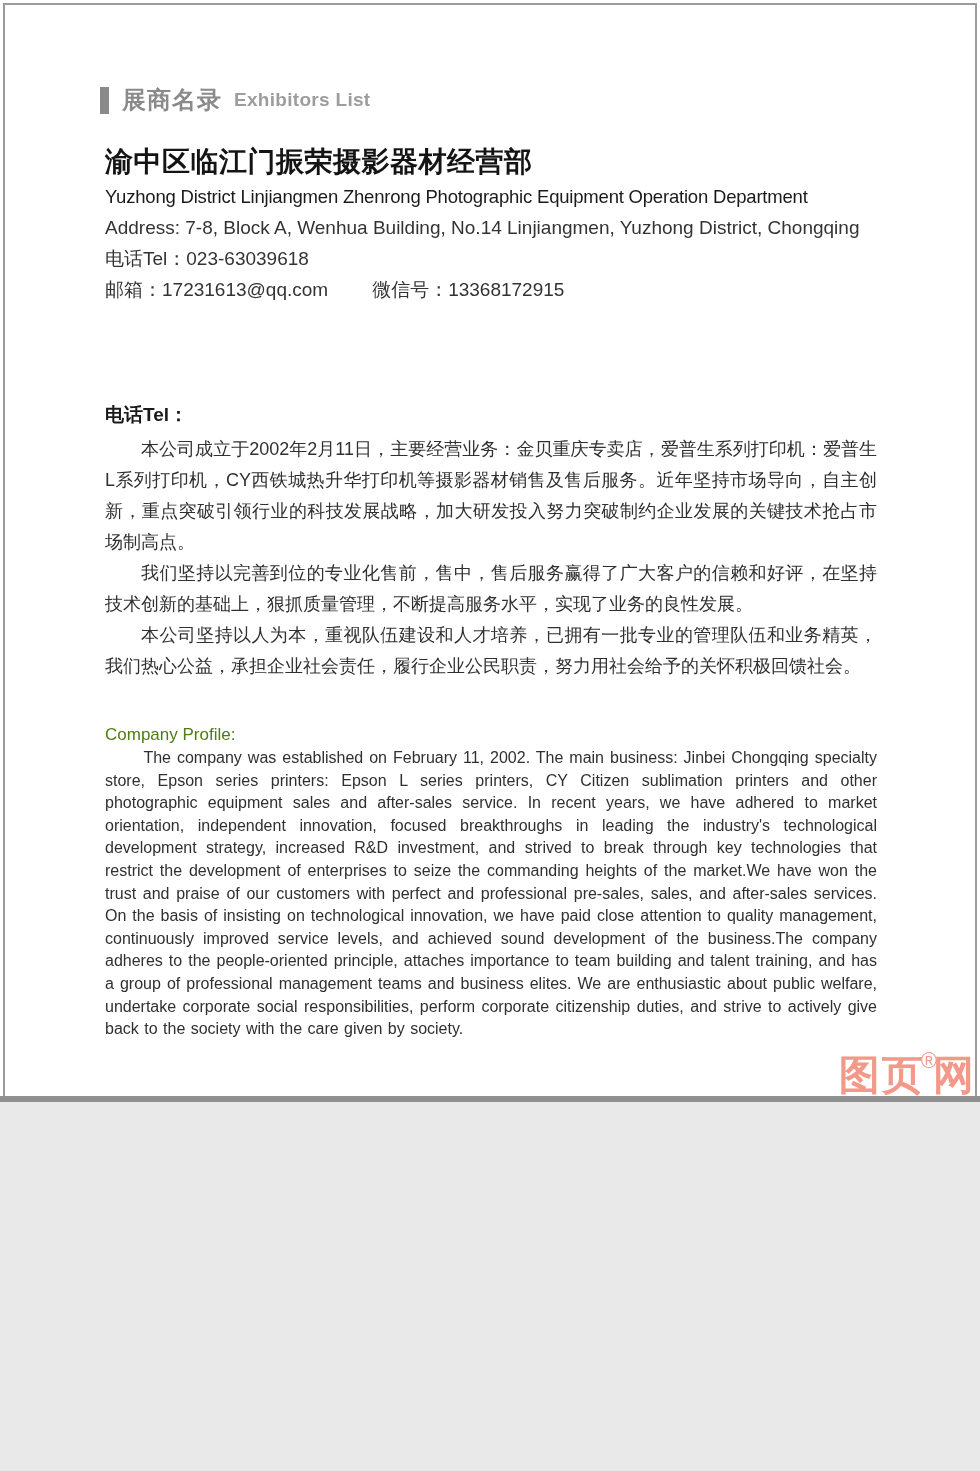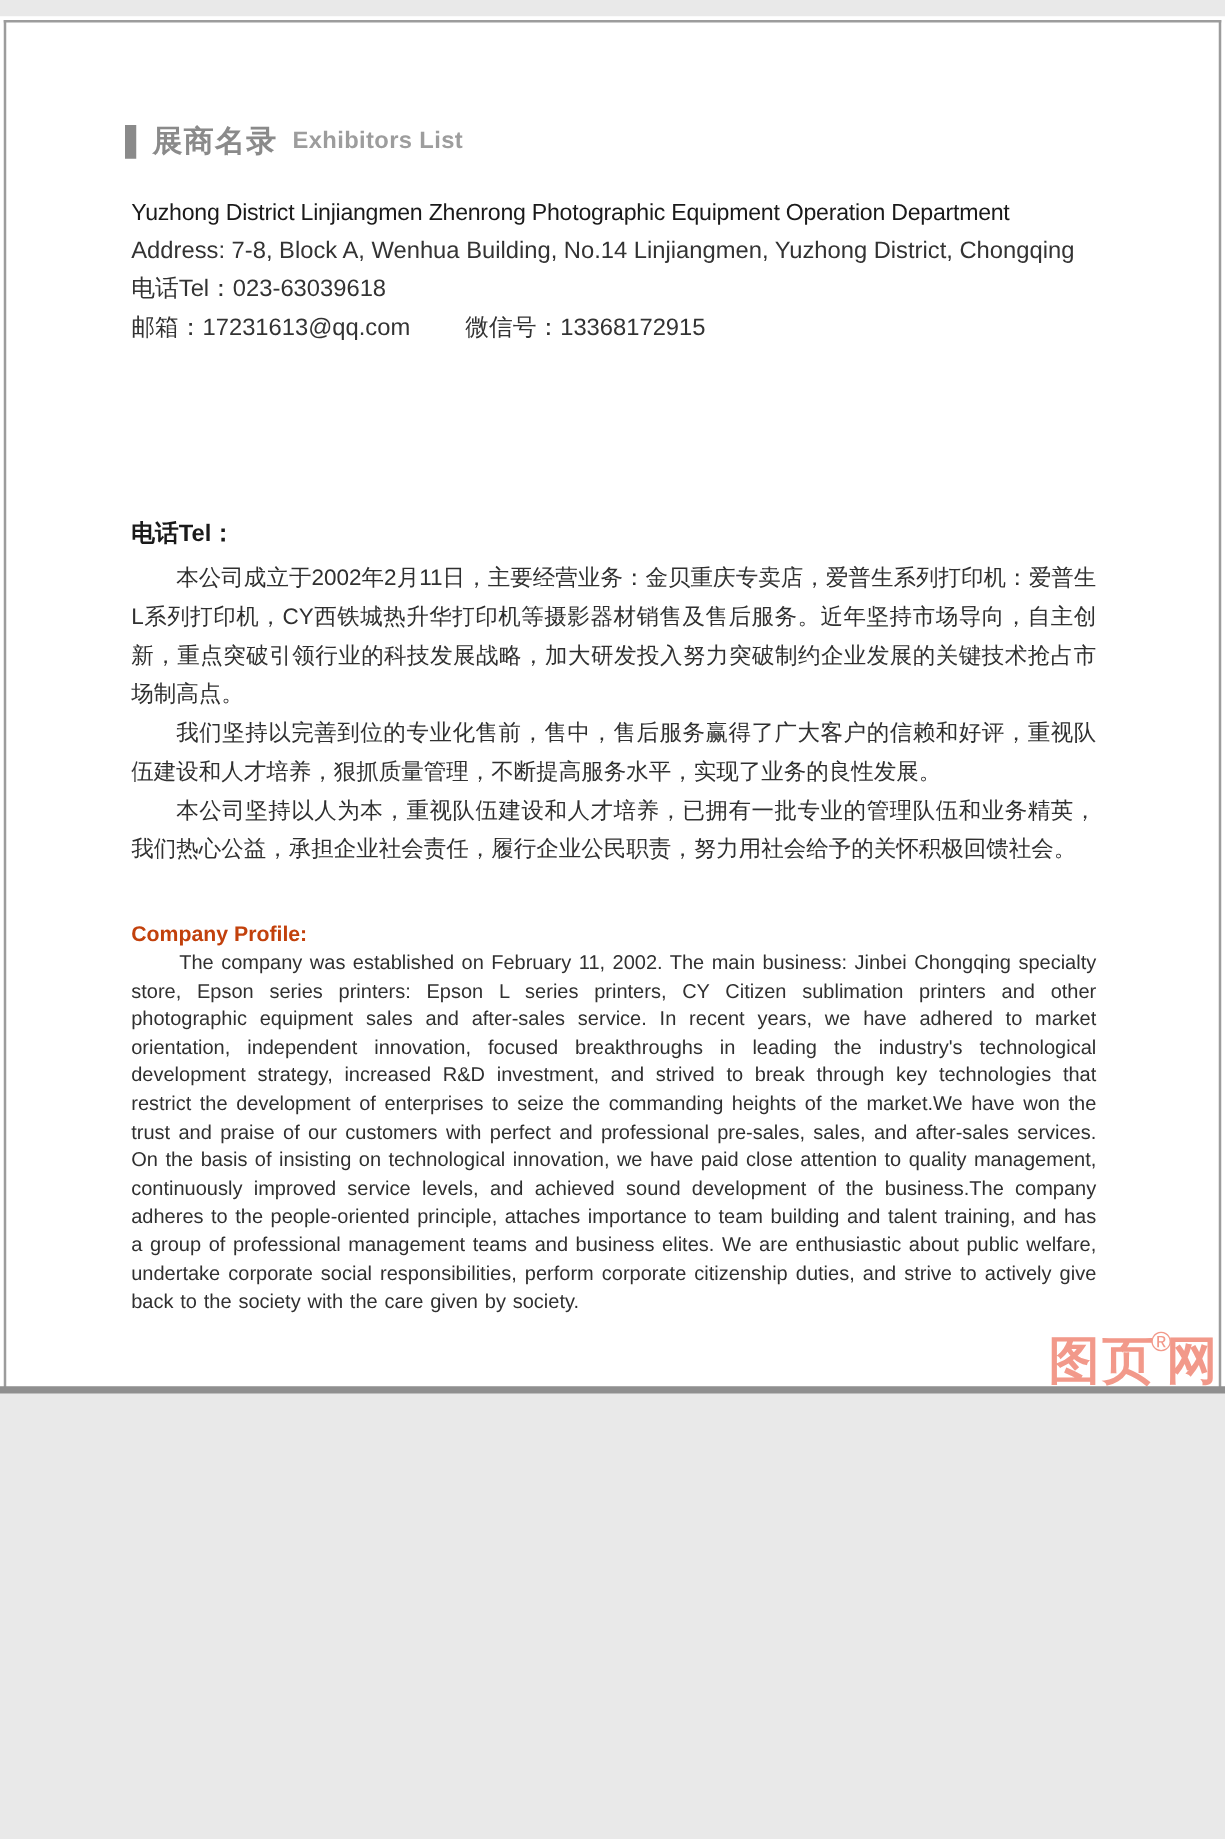--- a/index.html
+++ b/index.html
@@ -1,17 +1,17 @@
 <!DOCTYPE html>
 <html><head>
 <meta charset="utf-8">
 <style>
   html,body{margin:0;padding:0;background:#e9e9e9;}
   .page{
-    position:relative;width:980px;height:1102px;margin:13px auto;
+    position:relative;width:980px;height:1102px;margin:0 auto;
     background:#ffffff;overflow:hidden;
     font-family:"Liberation Sans","DejaVu Sans",sans-serif;
     color:#2e2e2e;
   }
   .frame{
     position:absolute;left:3px;top:3px;right:3px;bottom:3px;
     border:2px solid #9c9c9c;border-bottom:none;pointer-events:none;
   }
   .bottom-strip{
     position:absolute;left:0;right:0;bottom:0;height:6px;background:#8f8f8f;
@@ -28,21 +28,21 @@
   .contact{font-size:19px;line-height:31px;color:#333;}
   .contact.first{margin-top:2px;}
   .contact-en{width:772px;}
   .wechat{margin-left:44px;}
   
   .profile-cn{position:absolute;left:105px;top:400px;width:772px;}
   .profile-cn h3{margin:0 0 4px 0;font-size:19px;line-height:30px;font-weight:800;color:#1a1a1a;}
   .profile-cn p{margin:0;font-size:18px;line-height:31px;text-align:justify;text-indent:2em;color:#303030;}
   
   .profile-en{position:absolute;left:105px;top:722px;width:772px;}
-  .profile-en h3{margin:0;font-size:17px;line-height:25px;font-weight:700;color:#c2410c;}
+  .profile-en h3{margin:0;font-size:17px;line-height:25px;font-weight:400;color:#4d7c0f;}
   .profile-en p{margin:0;font-size:16px;line-height:22.6px;text-align:justify;text-indent:2.4em;color:#303030;word-spacing:1px;}
   
   .pagenum{position:absolute;left:72px;top:1382px;font-size:17px;color:#3a3a3a;letter-spacing:1px;}
   .watermark{
     position:absolute;right:4px;bottom:6px;
     font-size:41px;font-weight:800;color:#F2998A;
     letter-spacing:2px;white-space:nowrap;line-height:1;
   }
   .watermark .reg{
     display:inline-block;font-size:22px;font-weight:400;
@@ -55,30 +55,31 @@
 <div class="page">
   <div class="frame"></div>
 
   <div class="hdr">
     <div class="bar"></div>
     <div class="h-cn">展商名录</div>
     <div class="h-en">Exhibitors List</div>
   </div>
 
   <div class="company">
+    <h1 class="name-cn">渝中区临江门振荣摄影器材经营部</h1>
     <h2 class="name-en">Yuzhong District Linjiangmen Zhenrong Photographic Equipment Operation Department</h2>
     <div class="contact contact-en">Address: 7-8, Block A, Wenhua Building, No.14 Linjiangmen, Yuzhong District, Chongqing</div>
     <div class="contact">电话Tel：023-63039618</div>
     <div class="contact"><span>邮箱：17231613@qq.com</span><span class="wechat">微信号：13368172915</span></div>
   </div>
 
   <div class="profile-cn">
     <h3>电话Tel：</h3>
     <p>本公司成立于2002年2月11日，主要经营业务：金贝重庆专卖店，爱普生系列打印机：爱普生L系列打印机，CY西铁城热升华打印机等摄影器材销售及售后服务。近年坚持市场导向，自主创新，重点突破引领行业的科技发展战略，加大研发投入努力突破制约企业发展的关键技术抢占市场制高点。</p>
-    <p>我们坚持以完善到位的专业化售前，售中，售后服务赢得了广大客户的信赖和好评，重视队伍建设和人才培养，狠抓质量管理，不断提高服务水平，实现了业务的良性发展。</p>
+    <p>我们坚持以完善到位的专业化售前，售中，售后服务赢得了广大客户的信赖和好评，在坚持技术创新的基础上，狠抓质量管理，不断提高服务水平，实现了业务的良性发展。</p>
     <p>本公司坚持以人为本，重视队伍建设和人才培养，已拥有一批专业的管理队伍和业务精英，我们热心公益，承担企业社会责任，履行企业公民职责，努力用社会给予的关怀积极回馈社会。</p>
   </div>
 
   <div class="profile-en">
     <h3>Company Profile:</h3>
     <p>The company was established on February 11, 2002. The main business: Jinbei Chongqing specialty store, Epson series printers: Epson L series printers, CY Citizen sublimation printers and other photographic equipment sales and after-sales service. In recent years, we have adhered to market orientation, independent innovation, focused breakthroughs in leading the industry's technological development strategy, increased R&amp;D investment, and strived to break through key technologies that restrict the development of enterprises to seize the commanding heights of the market.We have won the trust and praise of our customers with perfect and professional pre-sales, sales, and after-sales services. On the basis of insisting on technological innovation, we have paid close attention to quality management, continuously improved service levels, and achieved sound development of the business.The company adheres to the people-oriented principle, attaches importance to team building and talent training, and has a group of professional management teams and business elites. We are enthusiastic about public welfare, undertake corporate social responsibilities, perform corporate citizenship duties, and strive to actively give back to the society with the care given by society.</p>
   </div>
 
   <div class="pagenum">100</div>
 

